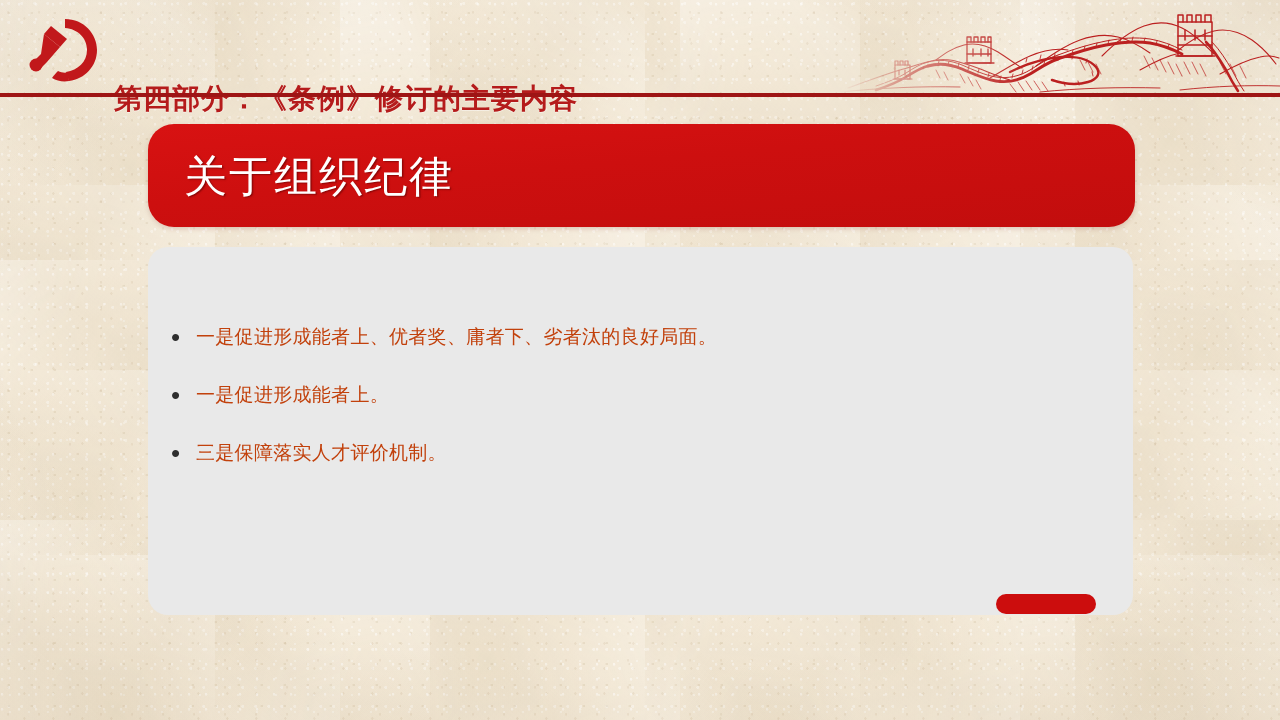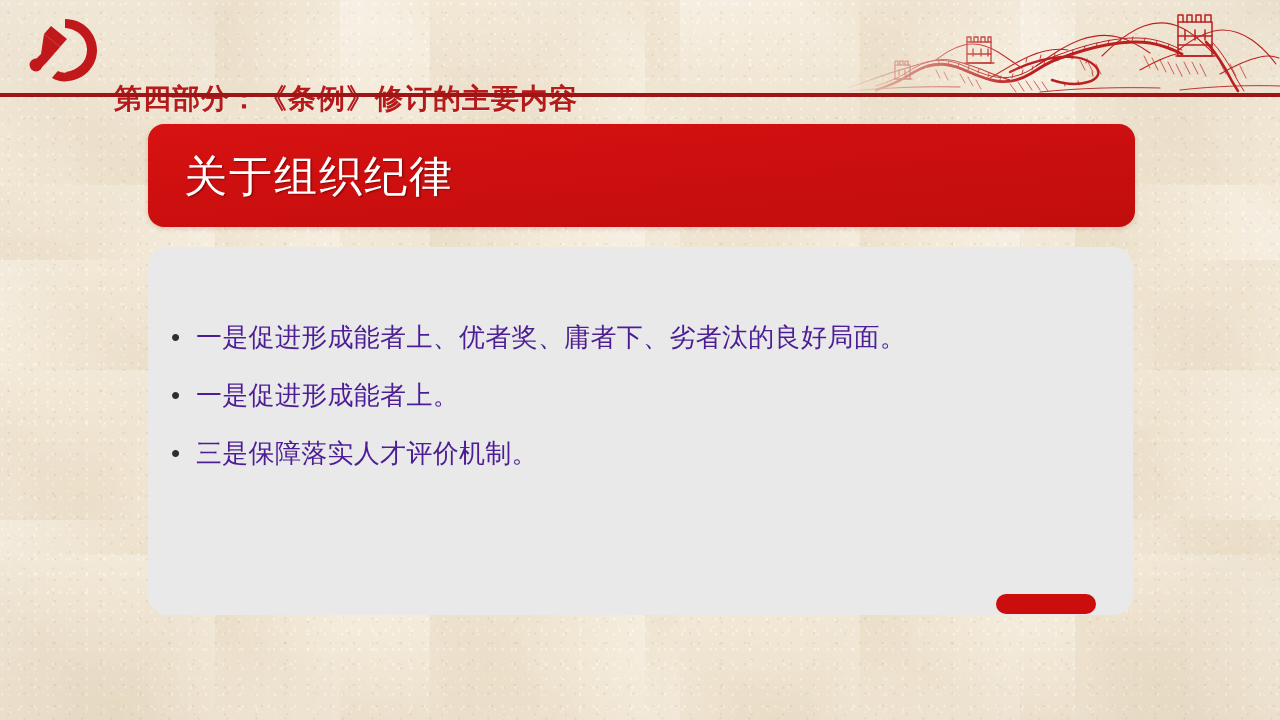--- a/index.html
+++ b/index.html
@@ -87,21 +87,21 @@
     overflow: hidden;
     pointer-events: none;
   }
   #wall-art svg { display: block; }
 
   
   #title-banner {
     position: absolute;
     left: 148px; top: 124px;
     width: 987px; height: 103px;
-    border-radius: 16px;
+    border-radius: 26px;
     background: linear-gradient(175deg, #d81212 0%, #cd0f0f 42%, #c20d0d 100%);
     box-shadow: 0 2px 5px rgba(120,40,20,0.18);
   }
   #banner-title {
     position: absolute;
     left: 36px;
     top: 50%;
     transform: translateY(-50%);
     font-size: 43px;
     color: #ffffff;
@@ -135,22 +135,22 @@
     flex: 0 0 auto;
     width: 25px;
     font-size: 26px;
     color: #2e2e2e;
     line-height: 36px;
     text-align: left;
     padding-left: 1px;
   }
   .bullet-text {
     flex: 1 1 auto;
-    font-size: 26px;
-    color: #4c1d95;
+    font-size: 19px;
+    color: #c2410c;
     line-height: 36px;
     letter-spacing: 0.3px;
     white-space: nowrap;
   }
   #accent-pill {
     position: absolute;
     left: 996px;
     top: 594px;
     width: 100px;
     height: 20px;

